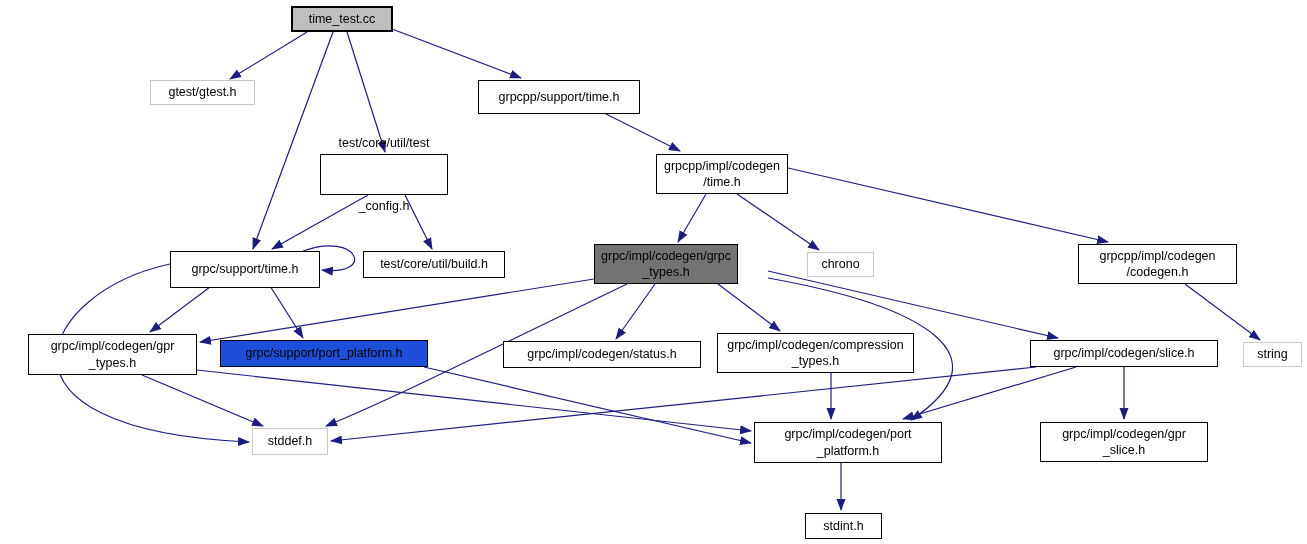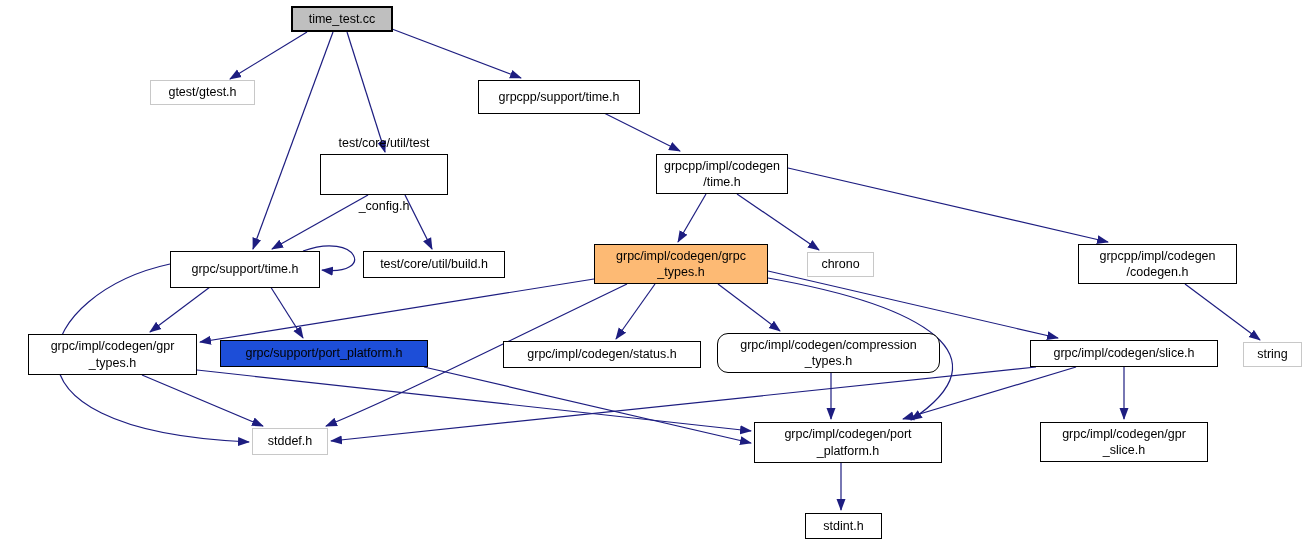--- a/index.html
+++ b/index.html
@@ -83,42 +83,42 @@
       <div class="node internal" style="left: 656px; top: 154px; width: 132px; height: 40px; background: rgb(255, 255, 255); border-color: rgb(0, 0, 0); color: rgb(0, 0, 0);">
         <span>grpcpp/impl/codegen</span>
         <span>/time.h</span>
       </div>
       <div class="node internal" style="left: 170px; top: 251px; width: 150px; height: 37px; background: rgb(255, 255, 255); border-color: rgb(0, 0, 0); color: rgb(0, 0, 0);">
         <span>grpc/support/time.h</span>
       </div>
       <div class="node internal" style="left: 363px; top: 251px; width: 142px; height: 27px; background: rgb(255, 255, 255); border-color: rgb(0, 0, 0); color: rgb(0, 0, 0);">
         <span>test/core/util/build.h</span>
       </div>
-      <div class="node internal" style="left: 594px; top: 244px; width: 174px; height: 40px; background: #fdba74; border-color: rgb(0, 0, 0); color: rgb(0, 0, 0);">
+      <div class="node internal" style="left: 594px; top: 244px; width: 144px; height: 40px; background: #737373; border-color: rgb(0, 0, 0); color: rgb(0, 0, 0);">
         <span>grpc/impl/codegen/grpc</span>
         <span>_types.h</span>
       </div>
       <div class="node external" style="left: 793px; top: 252px; width: 67px; height: 25px; background: rgb(255, 255, 255); border-color: rgb(200, 200, 200); color: rgb(0, 0, 0); margin-left: 14px;">
         <span>chrono</span>
       </div>
       <div class="node internal" style="left: 1078px; top: 244px; width: 159px; height: 40px; background: rgb(255, 255, 255); border-color: rgb(0, 0, 0); color: rgb(0, 0, 0);">
         <span>grpcpp/impl/codegen</span>
         <span>/codegen.h</span>
       </div>
       <div class="node internal" style="left: 28px; top: 334px; width: 169px; height: 41px; background: rgb(255, 255, 255); border-color: rgb(0, 0, 0); color: rgb(0, 0, 0);">
         <span>grpc/impl/codegen/gpr</span>
         <span>_types.h</span>
       </div>
       <div class="node internal" style="left: 220px; top: 340px; width: 208px; height: 27px; background: #1d4ed8; border-color: rgb(0, 0, 0); color: rgb(0, 0, 0);">
         <span>grpc/support/port_platform.h</span>
       </div>
       <div class="node internal" style="left: 503px; top: 341px; width: 198px; height: 27px; background: rgb(255, 255, 255); border-color: rgb(0, 0, 0); color: rgb(0, 0, 0);">
         <span>grpc/impl/codegen/status.h</span>
       </div>
-      <div class="node internal" style="left: 717px; top: 333px; width: 223px; height: 40px; background: rgb(255, 255, 255); border-color: rgb(0, 0, 0); color: rgb(0, 0, 0); border-radius: 11px;">
+      <div class="node internal" style="left: 717px; top: 333px; width: 197px; height: 40px; background: rgb(255, 255, 255); border-color: rgb(0, 0, 0); color: rgb(0, 0, 0);">
         <span>grpc/impl/codegen/compression</span>
         <span>_types.h</span>
       </div>
       <div class="node internal" style="left: 1030px; top: 340px; width: 188px; height: 27px; background: rgb(255, 255, 255); border-color: rgb(0, 0, 0); color: rgb(0, 0, 0);">
         <span>grpc/impl/codegen/slice.h</span>
       </div>
       <div class="node external" style="left: 1243px; top: 342px; width: 59px; height: 25px; background: rgb(255, 255, 255); border-color: rgb(200, 200, 200); color: rgb(0, 0, 0);">
         <span>string</span>
       </div>
       <div class="node external" style="left: 252px; top: 428px; width: 76px; height: 27px; background: rgb(255, 255, 255); border-color: rgb(200, 200, 200); color: rgb(0, 0, 0);">

